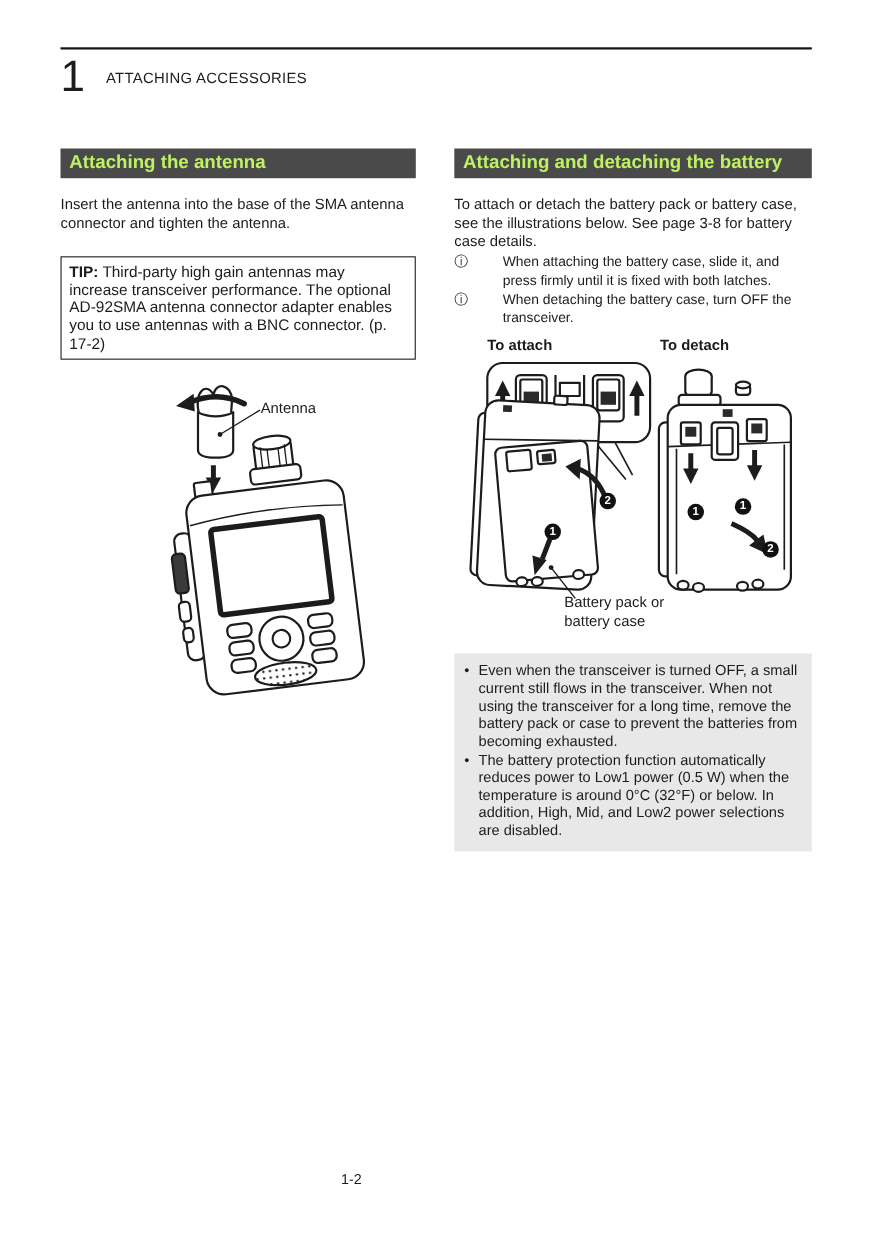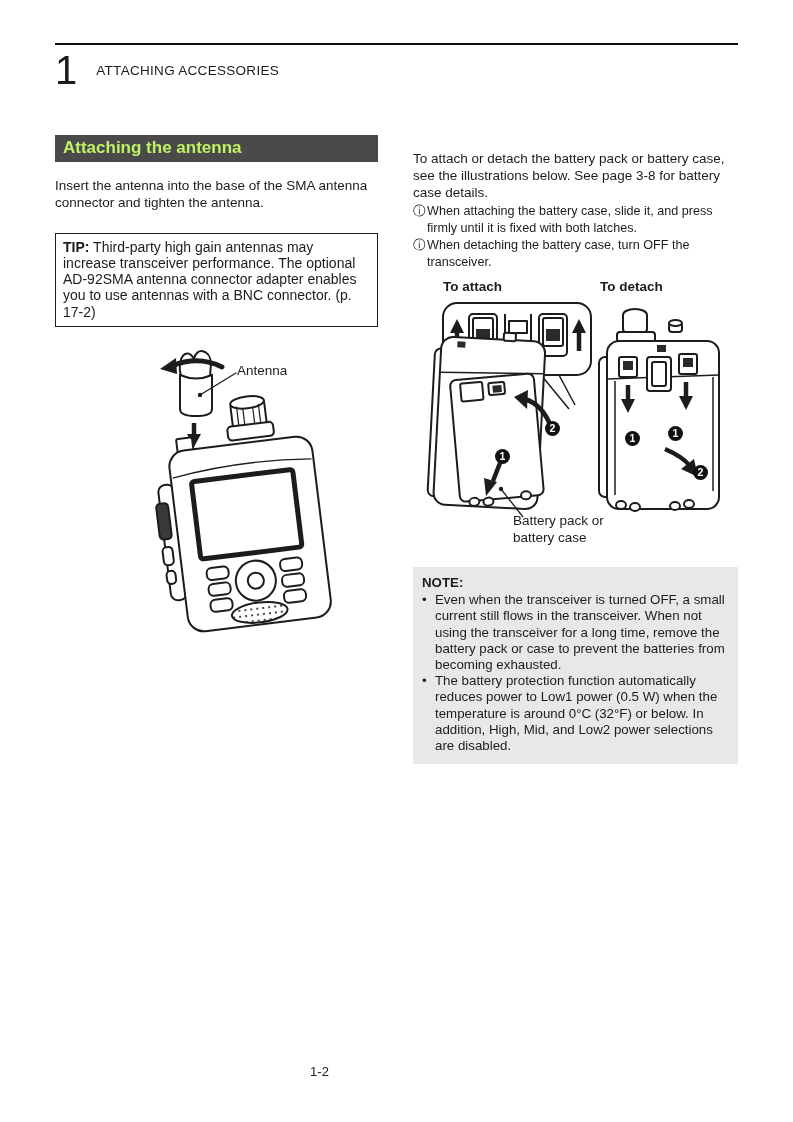--- a/index.html
+++ b/index.html
@@ -25,21 +25,21 @@
 
   .tip-box {
     margin-top:22px; border:1.5px solid #1c1c1c; padding:5px 7px 6px 7px;
     font-size:14px; line-height:16.3px;
   }
   .b { font-weight:bold; }
 
   .inline-notes { margin-top:2px; font-size:12.6px; line-height:17px; }
   .inote { display:flex; }
   .inote .isym { width:14px; flex:0 0 14px; }
-  .inote .itxt { flex:1; }
+  .inote .itxt { flex:1;margin-left:30px; }
 
   
   .antenna-figure { position:relative; margin-top:16px; height:300px; }
   .antenna-figure svg { position:absolute; left:95px; top:0; }
   .callout-label { position:absolute; left:182px; top:20px; font-size:13.5px; }
 
   .battery-figure { position:relative; margin-top:8px; height:272px; }
   .battery-figure svg { position:absolute; left:10px; top:20px; }
   .fig-label { position:absolute; top:0; font-size:13.5px; font-weight:bold; }
   .fig-label.attach { left:30px;text-align:right; }
@@ -125,20 +125,21 @@
           <circle cx="100" cy="238" r="20"></circle>
           <circle cx="100" cy="238" r="8"></circle>
           <ellipse cx="100" cy="270" rx="28" ry="10" fill="url(#dots)"></ellipse>
         </g>
       </svg>
       <span class="callout-label">Antenna</span>
     </div>
   </div>
 
   <div class="col col-right">
+    <div class="section-bar">Attaching and detaching the battery</div>
 
     <p class="intro">To attach or detach the battery pack or battery case, see the illustrations below. See page 3-8 for battery case details.</p>
 
     <div class="inline-notes">
       <div class="inote">
         <span class="isym">ⓘ</span>
         <span class="itxt">When attaching the battery case, slide it, and press firmly until it is fixed with both latches.</span>
       </div>
       <div class="inote">
         <span class="isym">ⓘ</span>
@@ -228,21 +229,20 @@
       <span class="step-badge" style="left:82px;  top:170px;">1</span>
       <span class="step-badge" style="left:132px; top:142px;">2</span>
       <span class="step-badge" style="left:212px; top:152px;">1</span>
       <span class="step-badge" style="left:255px; top:147px;">1</span>
       <span class="step-badge" style="left:280px; top:186px;">2</span>
 
       <div class="battery-caption">Battery pack or battery case</div>
     </div>
 
     <div class="note-box">
-      <div class="note-title">NOTE:</div>
       <div class="note-item">
         <span class="bullet">•</span>
         <span class="ntxt">Even when the transceiver is turned OFF, a small current still flows in the transceiver. When not using the transceiver for a long time, remove the battery pack or case to prevent the batteries from becoming exhausted.</span>
       </div>
       <div class="note-item">
         <span class="bullet">•</span>
         <span class="ntxt">The battery protection function automatically reduces power to Low1 power (0.5 W) when the temperature is around 0°C (32°F) or below. In addition, High, Mid, and Low2 power selections are disabled.</span>
       </div>
     </div>
   </div>

